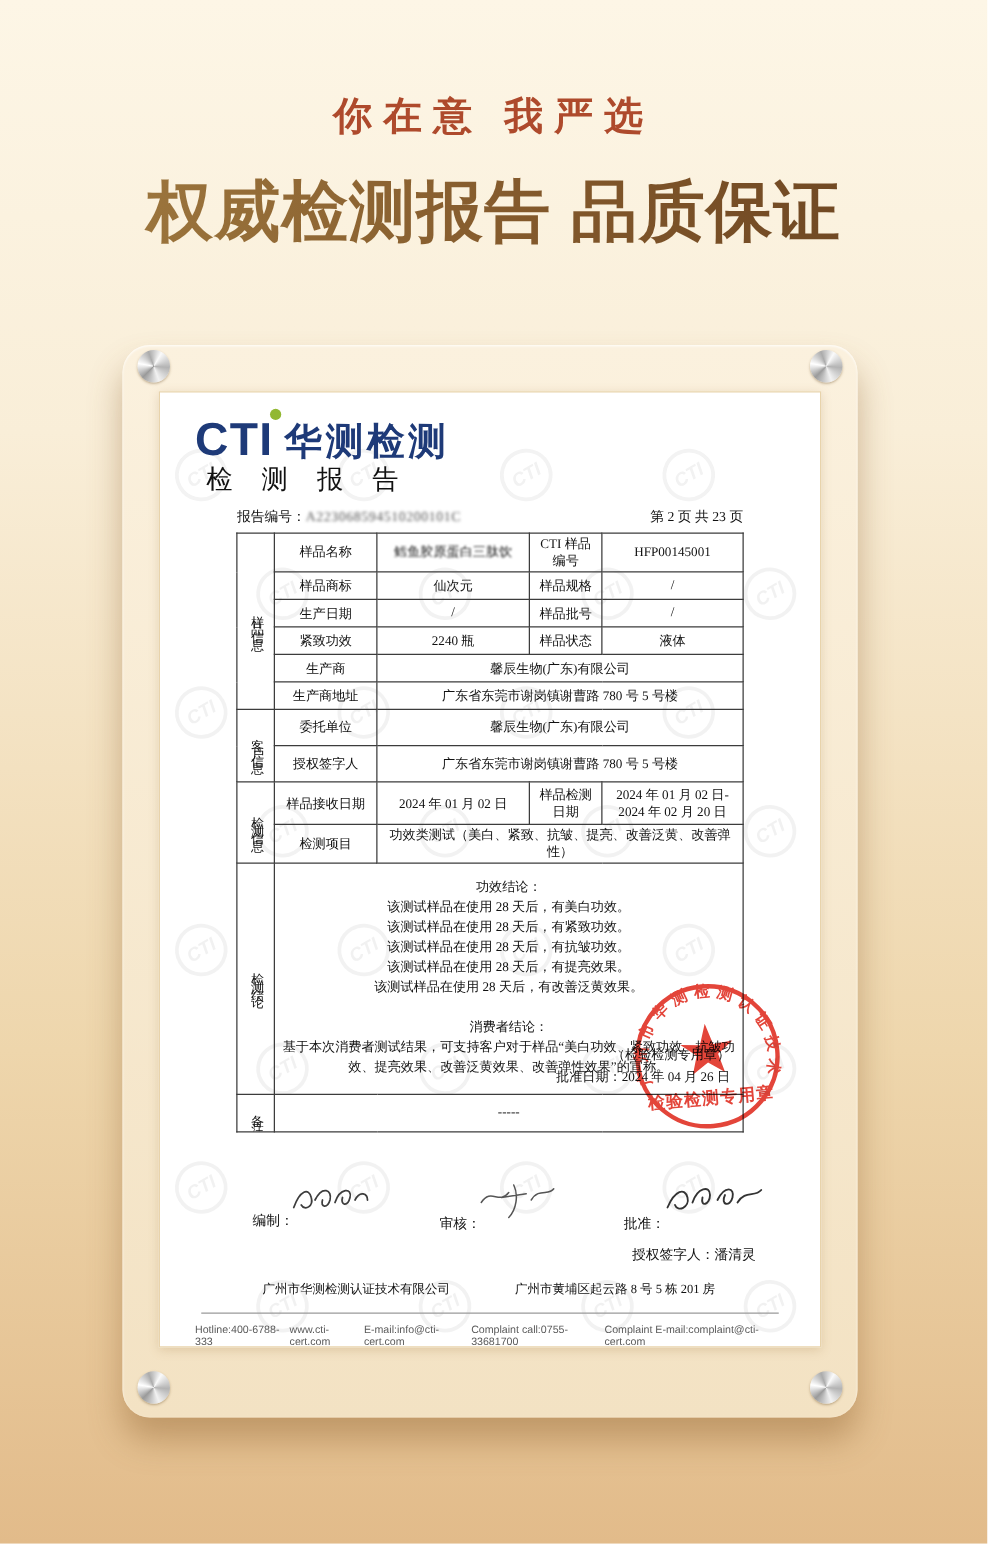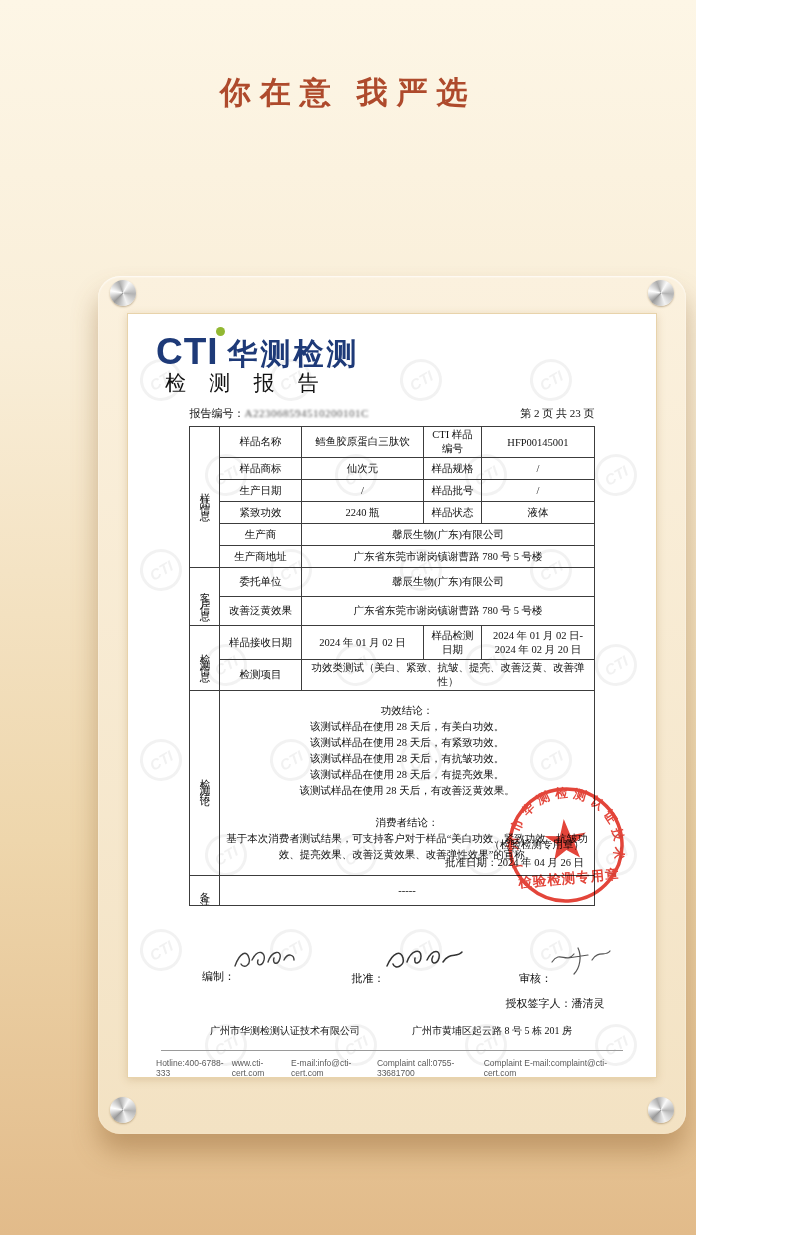--- a/index.html
+++ b/index.html
@@ -1,20 +1,20 @@
 <!DOCTYPE html>
 <html><head>
 <meta charset="utf-8">
 <style>
   * { margin:0; padding:0; box-sizing:border-box; }
   html,body { width:790px; }
   body { font-family:"Liberation Serif","DejaVu Serif",serif; }
 
   .page {
-    position:relative; width:696px; height:1235px; overflow:hidden;
+    position:relative; width:790px; height:1235px; overflow:hidden;
     background:linear-gradient(180deg,#fdf6e6 0%,#f9eed8 28%,#eed6ac 68%,#e2bb8a 100%);
   }
 
   
   .hero-tagline {
     position:absolute; top:72px; left:0; width:100%; text-align:center;
     font-family:"Liberation Serif","DejaVu Serif",serif;
     font-size:31px; font-weight:bold; letter-spacing:9px; color:#ae4a2c;
   }
   .hero-headline {
@@ -112,20 +112,21 @@
     display:flex; justify-content:space-between; margin-top:7px;
     font-family:"Liberation Sans","DejaVu Sans",sans-serif; font-size:8.5px; color:#5a5a5a;
   }
 </style>
 </head>
 <body>
 
 <div class="page">
 
   <div class="hero-tagline">你在意 我严选</div>
+  <div class="hero-headline">权威检测报告 品质保证</div>
 
   <div class="card">
     <div class="screw tl"></div>
     <div class="screw tr"></div>
     <div class="screw bl"></div>
     <div class="screw br"></div>
 
     <div class="paper">
       <div class="wm-layer" id="wm-layer">
           <div class="wm" style="left: 12px; top: 45px;">CTI</div>
@@ -220,21 +221,21 @@
           <tr class="h22">
             <td>生产商地址</td>
             <td colspan="3">广东省东莞市谢岗镇谢曹路 780 号 5 号楼</td>
           </tr>
           <tr class="h29">
             <th class="vhead" rowspan="2"><span>客户信息</span></th>
             <td>委托单位</td>
             <td colspan="3">馨辰生物(广东)有限公司</td>
           </tr>
           <tr class="h29">
-            <td>改善泛黄效果</td>
+            <td>授权签字人</td>
             <td colspan="3">广东省东莞市谢岗镇谢曹路 780 号 5 号楼</td>
           </tr>
           <tr class="h34">
             <th class="vhead" rowspan="2"><span>检测信息</span></th>
             <td>样品接收日期</td>
             <td>2024 年 01 月 02 日</td>
             <td>样品检测日期</td>
             <td>
               <div>2024 年 01 月 02 日-</div>
               <div>2024 年 02 月 20 日</div>
@@ -267,29 +268,29 @@
           </table>
 
         <div class="sig-row">
           <div class="sig-group">
             <span>编制：</span>
             <svg width="66" height="34" viewBox="0 0 66 34">
               <path d="M4,24 C9,10 16,8 18,16 C20,23 13,27 10,22 M21,18 C27,6 35,10 33,18 C31,25 25,24 27,18 M37,20 C41,8 51,8 49,16 C47,24 41,22 43,16 M53,18 C57,10 63,13 63,18" fill="none" stroke="#3d3d3d" stroke-width="1.4" stroke-linecap="round"></path>
             </svg>
           </div>
           <div class="sig-group">
+            <span>审核：</span>
+            <svg width="64" height="36" viewBox="0 0 64 36">
+              <path d="M4,20 C12,8 18,22 26,12 M20,16 L40,13 M30,6 C34,14 32,26 26,32 M44,18 C50,8 58,15 62,9" fill="none" stroke="#555" stroke-width="1.2" stroke-linecap="round"></path>
+            </svg>
+          </div>
+          <div class="sig-group">
             <span>批准：</span>
             <svg width="84" height="36" viewBox="0 0 84 36">
               <path d="M6,24 C12,10 20,8 22,16 C24,24 14,28 12,22 M26,20 C30,8 40,6 40,14 C40,22 32,24 34,16 M46,18 C52,6 60,8 58,16 C56,24 48,22 52,14 M62,20 C68,10 76,16 81,10" fill="none" stroke="#333" stroke-width="1.5" stroke-linecap="round"></path>
-            </svg>
-          </div>
-          <div class="sig-group">
-            <span>审核：</span>
-            <svg width="64" height="36" viewBox="0 0 64 36">
-              <path d="M4,20 C12,8 18,22 26,12 M20,16 L40,13 M30,6 C34,14 32,26 26,32 M44,18 C50,8 58,15 62,9" fill="none" stroke="#555" stroke-width="1.2" stroke-linecap="round"></path>
             </svg>
           </div>
         </div>
 
         <div class="auth-line">授权签字人：潘清灵</div>
 
         <div class="company-row">
           <span class="company">广州市华测检测认证技术有限公司</span>
           <span class="address">广州市黄埔区起云路 8 号 5 栋 201 房</span>
         </div>

